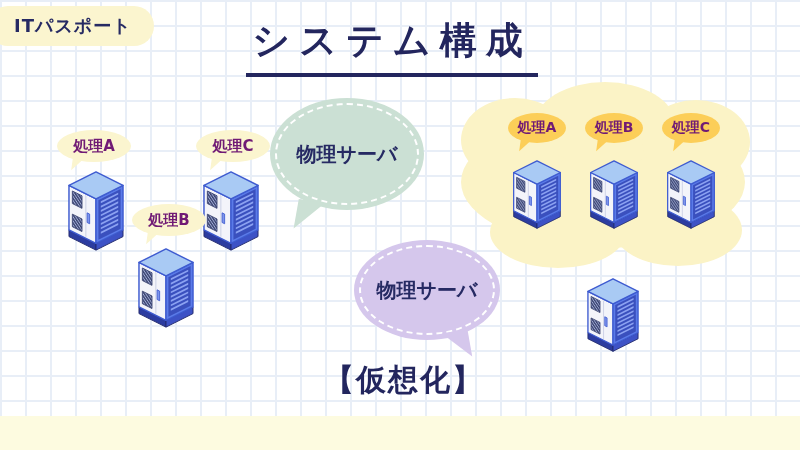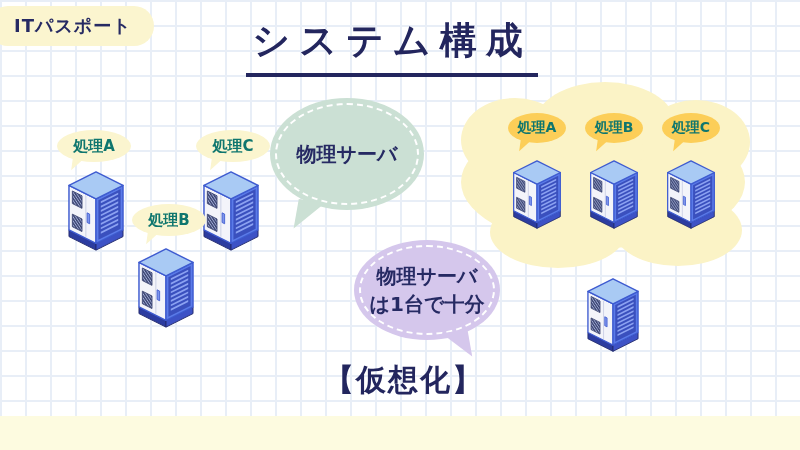--- a/index.html
+++ b/index.html
@@ -45,21 +45,21 @@
   }
   .bubble-purple{left:354px;top:240px;width:146px;height:100px;background:#d5c7ec;}
   .bubble-purple .tail{
     position:absolute;right:30px;bottom:-19px;width:0;height:0;
     border-top:28px solid #d5c7ec;border-left:26px solid transparent;
     transform:rotate(-10deg);
   }
   
   .tag{
     display:flex;align-items:center;justify-content:center;border-radius:50%;
-    color:#0f766e;z-index:3;font-weight:600;
+    color:#701a75;z-index:3;font-weight:600;
   }
   .tag::after{
     content:"";position:absolute;left:15px;bottom:-9px;width:0;height:0;
     border-right:11px solid transparent;transform:rotate(8deg);
   }
   .tag-pale{background:#fbf5cf;width:74px;height:32px;font-size:15px;}
   .tag-pale::after{border-top:13px solid #fbf5cf;}
   .tag-orange{background:#fcce58;width:58px;height:30px;font-size:14px;}
   .tag-orange::after{border-top:13px solid #fcce58;left:12px;}
   
@@ -150,21 +150,20 @@
       <use href="#server-art"></use>
     </svg>
   </div>
 
 <div class="abs bubble bubble-green">
   <div>物理サーバ</div>
   <div class="tail"></div>
 </div>
 <div class="abs bubble bubble-purple">
   <div>物理サーバ</div>
-  <div>は1台で十分</div>
   <div class="tail"></div>
 </div>
 
 <div class="abs tag tag-pale" style="left:57px;top:130px">
   <span>処理A</span>
 </div>
 <div class="abs tag tag-pale" style="left:196px;top:130px">
   <span>処理C</span>
 </div>
 <div class="abs tag tag-pale" style="left:132px;top:204px">

